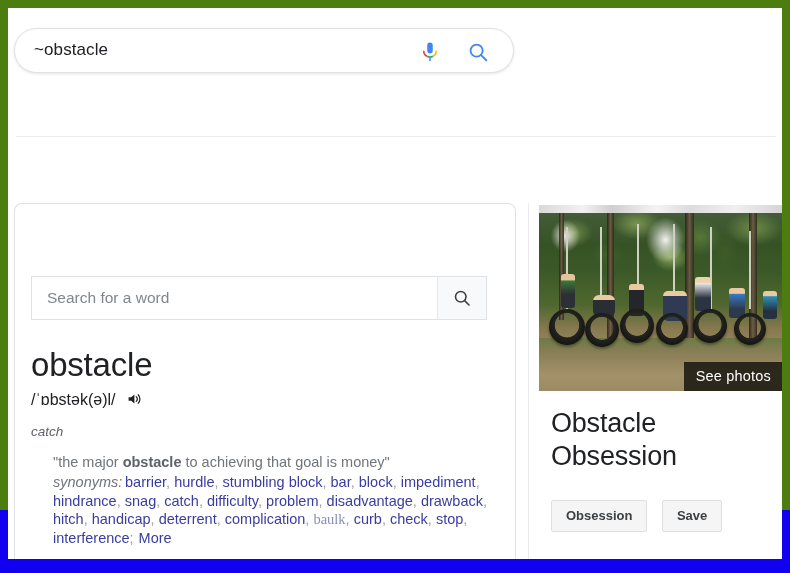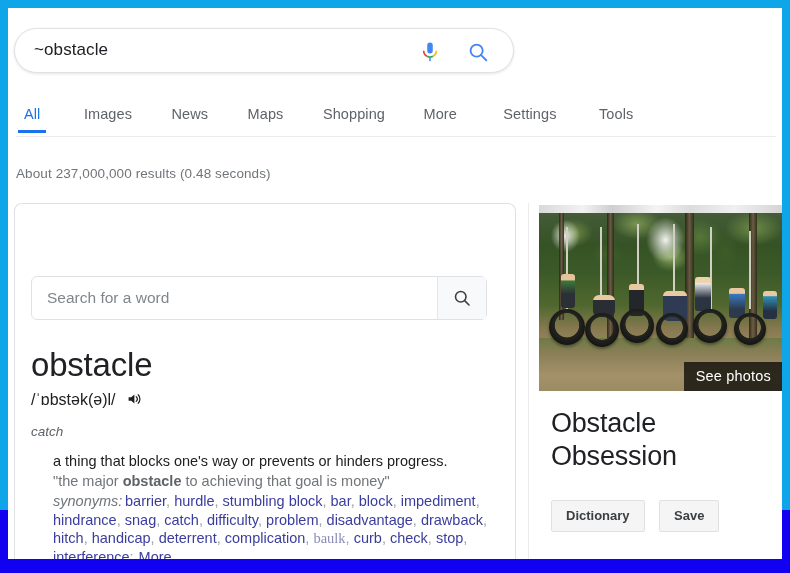--- a/index.html
+++ b/index.html
@@ -13,21 +13,21 @@
     overflow: hidden;
     font-family: "Liberation Sans", sans-serif;
     -webkit-font-smoothing: antialiased;
   }
 
   
   #frame {
     position: absolute;
     left: 0; top: 0;
     width: 790px; height: 510px;
-    background: #0ea5e9;
+    background: #4d7c0f;
   }
   #page {
     position: absolute;
     left: 8px; top: 8px;
     width: 774px;
     height: 551px;
     background: #ffffff;
     overflow: hidden;
   }
 
@@ -130,21 +130,21 @@
     color: #202124;
     letter-spacing: .1px;
   }
   #dict-search {
     position: absolute;
     left: 16px; top: 72px;
     width: 456px;
     height: 44px;
     box-sizing: border-box;
     border: 1px solid #dfe1e5;
-    border-radius: 6px;
+    border-radius: 0;
     background: #fff;
   }
   #dict-search-input {
     position: absolute;
     left: 15px; top: 12px;
     font-size: 15.5px;
     color: #80868b;
     border: none;
     outline: none;
     background: transparent;
@@ -397,33 +397,22 @@
 
         <span id="search-submit-icon">
           <svg viewBox="0 0 24 24" width="22" height="22">
             <circle cx="10.5" cy="10.5" r="6.6" fill="none" stroke="#4285f4" stroke-width="2"></circle>
             <line x1="15.4" y1="15.4" x2="21" y2="21" stroke="#4285f4" stroke-width="2" stroke-linecap="round"></line>
           </svg>
         </span>
       </div>
     </div>
 
-    <div id="tabs">
-      <span class="tab active" style="margin-left:8px;margin-right:39px;">All</span>
-      <span class="tab" style="margin-right:35px;">Images</span>
-      <span class="tab" style="margin-right:35px;">News</span>
-      <span class="tab" style="margin-right:35px;">Maps</span>
-      <span class="tab" style="margin-right:34px;">Shopping</span>
-      <span class="tab" style="margin-right:42px;">More</span>
-      <span class="tab" style="margin-right:38px;">Settings</span>
-      <span class="tab">Tools</span>
-    </div>
     <div id="tab-sep"></div>
 
-    <div id="result-stats">About 237,000,000 results (0.48 seconds)</div>
 
     <div id="dict-card">
 
       <div id="dict-search">
         <input id="dict-search-input" type="text" placeholder="Search for a word" style="">
         <div id="dict-search-btn">
           <svg viewBox="0 0 24 24" width="20" height="20" style="position:absolute;left:14px;top:11px;">
             <circle cx="10.5" cy="10.5" r="6.3" fill="none" stroke="#3c4043" stroke-width="1.9"></circle>
             <line x1="15.2" y1="15.2" x2="20.4" y2="20.4" stroke="#3c4043" stroke-width="1.9" stroke-linecap="round"></line>
           </svg>
@@ -439,21 +428,20 @@
             <path d="M1.6 6.2h2.6L7.4 3.4v9.2L4.2 9.8H1.6z" fill="#202124"></path>
             <path d="M9.2 5.6a3.4 3.4 0 0 1 0 4.8" fill="none" stroke="#202124" stroke-width="1.25" stroke-linecap="round"></path>
             <path d="M11.2 3.8a6 6 0 0 1 0 8.4" fill="none" stroke="#202124" stroke-width="1.25" stroke-linecap="round"></path>
           </svg>
         </span>
       </div>
 
       <div id="pos">catch</div>
 
       <div id="sense">
-        <div id="definition">a thing that blocks one's way or prevents or hinders progress.</div>
         <div id="example">
           <span>"the major </span><b>obstacle</b><span> to achieving that goal is money"</span>
         </div>
         <div id="syn-block">
           <span id="syn-label">synonyms:</span>
           <span id="syn-list"><span class="syn">barrier</span><span class="sep">, </span><span class="syn">hurdle</span><span class="sep">, </span><span class="syn">stumbling block</span><span class="sep">, </span><span class="syn">bar</span><span class="sep">, </span><span class="syn">block</span><span class="sep">, </span><span class="syn">impediment</span><span class="sep">, </span><span class="syn">hindrance</span><span class="sep">, </span><span class="syn">snag</span><span class="sep">, </span><span class="syn">catch</span><span class="sep">, </span><span class="syn">difficulty</span><span class="sep">, </span><span class="syn">problem</span><span class="sep">, </span><span class="syn">disadvantage</span><span class="sep">, </span><span class="syn">drawback</span><span class="sep">, </span><span class="syn">hitch</span><span class="sep">, </span><span class="syn">handicap</span><span class="sep">, </span><span class="syn">deterrent</span><span class="sep">, </span><span class="syn">complication</span><span class="sep">, </span><span class="syn dim">baulk</span><span class="sep">, </span><span class="syn">curb</span><span class="sep">, </span><span class="syn">check</span><span class="sep">, </span><span class="syn">stop</span><span class="sep">, </span><span class="syn">interference</span><span class="sep">;</span><span id="syn-more">More</span></span>
         </div>
       </div>
     </div>
 
@@ -493,20 +481,20 @@
           <div class="tire" style="left:33%;top:54%;width:34px;height:34px;"></div>
           <div class="tire" style="left:48%;top:56%;width:32px;height:32px;"></div>
           <div class="tire" style="left:63%;top:54%;width:34px;height:34px;"></div>
           <div class="tire" style="left:80%;top:56%;width:32px;height:32px;"></div>
 
           <div id="see-photos">See photos</div>
         </div>
       </div>
 
       <div id="kp-actions">
-        <span class="kp-btn">Dictionary</span>
+        <span class="kp-btn">Obsession</span>
         <span class="kp-btn">Save</span>
       </div>
     </div>
 
 
   </div>
 </div>
 
 </body></html>

